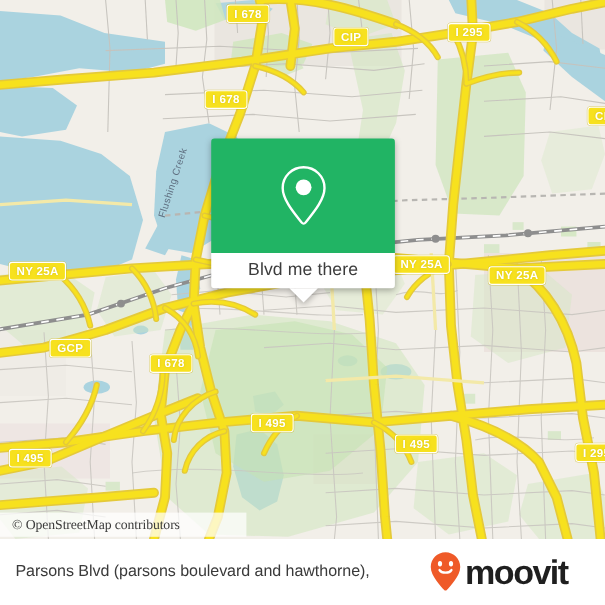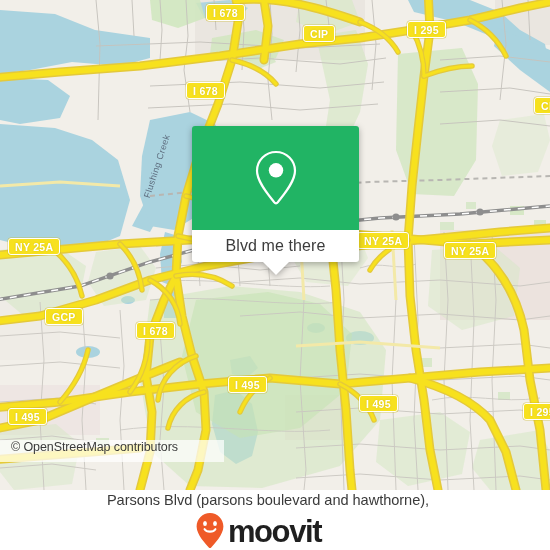--- a/index.html
+++ b/index.html
@@ -54,29 +54,30 @@
     color: #5f6f80;
     font-size: 9px;
     font-family: "Liberation Sans", sans-serif;
     white-space: nowrap;
     letter-spacing: 0.4px;
   }
 
   
   #attrib {
     position: absolute;
-    left: 0; top: 440px;
+    left: 0; top: 466px;
     width: 224px; height: 22px;
     background: rgba(255,255,255,0.72);
     display: flex;
-    align-items: flex-start;
+    align-items: center;
     padding-left: 11px;
     font-size: 12.5px;
     color: #3b3b3b;
     letter-spacing: -0.1px;
+    font-family: Liberation Serif, serif;
   }
 
   
   #callout {
     position: absolute;
     left: 192px; top: 126px;
     width: 167px;
     filter: drop-shadow(0 2px 3px rgba(0,0,0,0.30));
   }
   #callout-top {
@@ -115,34 +116,33 @@
   
   #footer {
     position: absolute;
     left: 0; top: 490px;
     width: 550px; height: 60px;
     background: rgba(255,255,255,0.93);
     display: flex;
     align-items: center;
     justify-content: space-between;
     padding: 0 28px 0 14px;
-    flex-direction: column;
   }
   #footer-address {
     font-size: 14.6px;
     line-height: 21px;
     color: #3a3a3a;
     max-width: 400px;
     letter-spacing: -0.05px;
   }
   #brand {
     display: flex;
     align-items: center;
     gap: 3px;
-    margin-right: 20px;
+    margin-right: 6px;
   }
   #brand-word {
     font-size: 31px;
     font-weight: bold;
     color: #1f1f1f;
     letter-spacing: -1.4px;
     line-height: 31px;
   }
 </style>
 </head>

